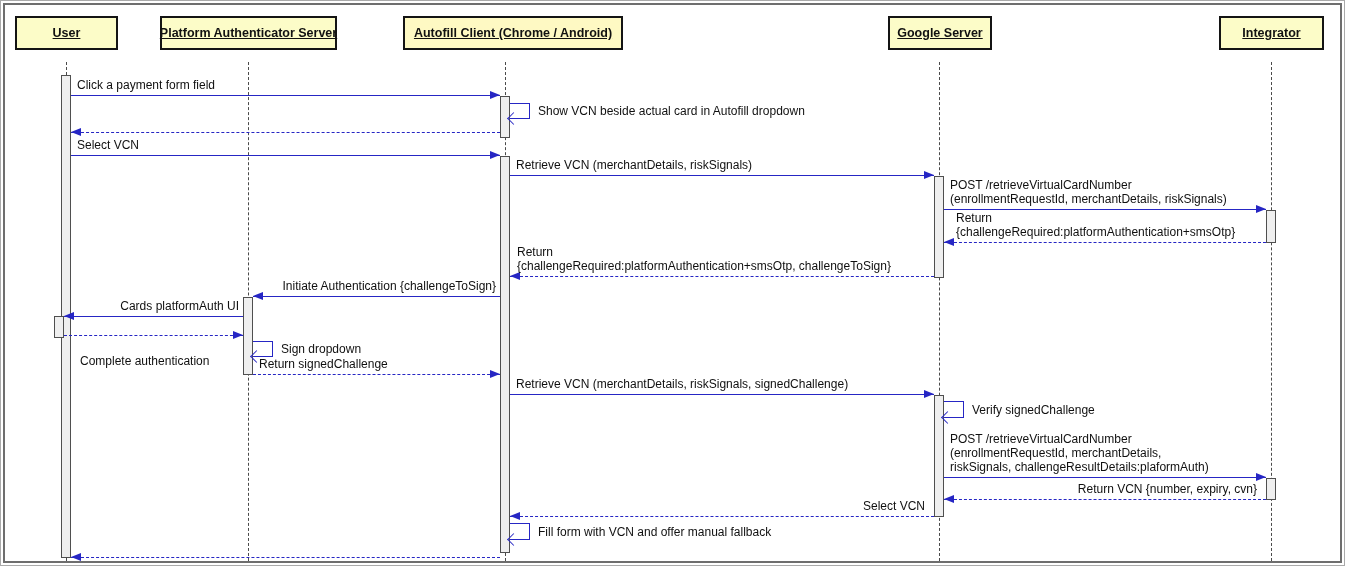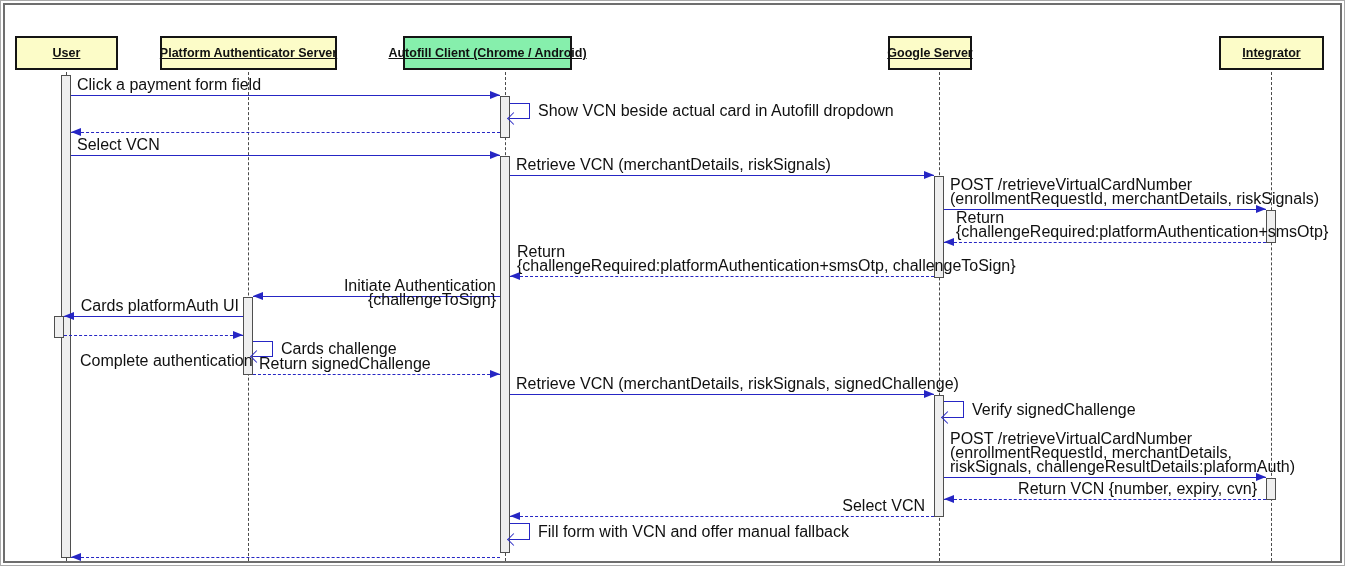--- a/index.html
+++ b/index.html
@@ -9,34 +9,34 @@
   .frame-inner{position:absolute;inset:3px;border:2px solid #6e6e6e;pointer-events:none;}
   .title-tab{
     position:absolute;left:4px;top:3px;height:22px;box-sizing:border-box;
     display:flex;align-items:center;
     border:2px solid #2a2a2a;border-radius:0 0 12px 0;
     padding:0 14px 1px 5px;
     font-size:13px;font-weight:bold;color:#111;
     white-space:nowrap;z-index:5;
   }
   .pbox{
-    position:absolute;top:36px;height:34px;box-sizing:border-box;
+    position:absolute;top:16px;height:34px;box-sizing:border-box;
     border:2px solid #141414;
     display:flex;align-items:center;justify-content:center;
     font-size:12.5px;font-weight:bold;color:#111;z-index:3;
   }
   .pbox .plabel{text-decoration:underline;white-space:nowrap;padding:0 4px;}
   .lifeline{position:absolute;top:62px;height:499px;width:0;border-left:1px dashed #4a4a4a;z-index:0;}
   .act{position:absolute;width:10px;box-sizing:border-box;border:1.2px solid #4f4f4f;z-index:2;}
   .msg-line{position:absolute;height:0;border-top:1.5px solid #2626c4;z-index:3;}
   .msg-line.dashed{border-top-style:dashed;}
   .head{position:absolute;width:0;height:0;border-top:4.5px solid transparent;border-bottom:4.5px solid transparent;z-index:4;}
   .head.to-right{border-left:10px solid #2626c4;}
   .head.to-left{border-right:10px solid #2626c4;}
-  .msg-label{position:absolute;font-size:16px;line-height:14px;color:#101010;white-space:pre-line;z-index:4;}
+  .msg-label{position:absolute;font-size:12px;line-height:14px;color:#101010;white-space:pre-line;z-index:4;}
   .msg-label.right{text-align:right;}
   .self-loop{position:absolute;box-sizing:border-box;border:1.5px solid #2626c4;border-left:none;background:transparent;z-index:3;}
   .self-head{position:absolute;width:8px;height:8px;border-left:1.5px solid #2626c4;border-bottom:1.5px solid #2626c4;transform:rotate(45deg);z-index:4;}
 </style>
 </head>
 <body>
 
 <div id="stage">
   <div class="frame-outer"></div>
   <div class="frame-inner"></div>
@@ -47,24 +47,24 @@
       <div class="lifeline" style="left: 939px;"></div>
       <div class="lifeline" style="left: 1271px;"></div>
     </div>
   <div id="layer-participants">
       <div class="pbox" style="left: 15px; width: 103px; background: rgb(252, 252, 200); border-color: rgb(20, 20, 20);">
         <span class="plabel">User</span>
       </div>
       <div class="pbox" style="left: 160px; width: 177px; background: rgb(252, 252, 200); border-color: rgb(20, 20, 20);">
         <span class="plabel">Platform Authenticator Server</span>
       </div>
-      <div class="pbox" style="left: 403px; width: 169px; background: #86efac; border-color: rgb(20, 20, 20);">
+      <div class="pbox" style="left: 403px; width: 220px; background: #fef9c3; border-color: rgb(20, 20, 20);">
         <span class="plabel">Autofill Client (Chrome / Android)</span>
       </div>
-      <div class="pbox" style="left: 888px; width: 84px; background: rgb(252, 252, 200); border-color: rgb(20, 20, 20);">
+      <div class="pbox" style="left: 888px; width: 104px; background: rgb(252, 252, 200); border-color: rgb(20, 20, 20);">
         <span class="plabel">Google Server</span>
       </div>
       <div class="pbox" style="left: 1219px; width: 105px; background: rgb(252, 252, 200); border-color: rgb(20, 20, 20);">
         <span class="plabel">Integrator</span>
       </div>
     </div>
   <div id="layer-activations">
       <div class="act" style="left: 61px; top: 75px; height: 483px; background: rgb(239, 239, 239); border-color: rgb(79, 79, 79);"></div>
       <div class="act" style="left: 54px; top: 316px; height: 22px; background: rgb(239, 239, 239); border-color: rgb(79, 79, 79);"></div>
       <div class="act" style="left: 243px; top: 297px; height: 78px; background: rgb(239, 239, 239); border-color: rgb(79, 79, 79);"></div>
@@ -106,21 +106,21 @@
       <div class="head to-left" style="left: 253px; top: 292px;"></div>
       <div class="msg-label right" style="top: 279px; left: 257px; width: 239px;">Initiate Authentication {challengeToSign}</div>
       <div class="msg-line" style="left: 64px; top: 316px; width: 179px;"></div>
       <div class="head to-left" style="left: 64px; top: 312px;"></div>
       <div class="msg-label right" style="top: 299px; left: 68px; width: 171px;">Cards platformAuth UI</div>
       <div class="msg-line dashed" style="left: 64px; top: 335px; width: 179px;"></div>
       <div class="head to-right" style="left: 233px; top: 331px;"></div>
       <div class="msg-label" style="top: 318px; left: 80px; margin-top: 36px;">Complete authentication</div>
       <div class="self-loop" style="left: 253px; top: 341px; width: 20px; height: 16px;"></div>
       <div class="self-head" style="left: 252px; top: 352px;"></div>
-      <div class="msg-label" style="left: 281px; top: 342px;">Cards challenge</div>
+      <div class="msg-label" style="left: 281px; top: 342px;">Sign dropdown</div>
       <div class="msg-line dashed" style="left: 253px; top: 374px; width: 247px;"></div>
       <div class="head to-right" style="left: 490px; top: 370px;"></div>
       <div class="msg-label" style="top: 357px; left: 259px;">Return signedChallenge</div>
       <div class="msg-line" style="left: 510px; top: 394px; width: 424px;"></div>
       <div class="head to-right" style="left: 924px; top: 390px;"></div>
       <div class="msg-label" style="top: 377px; left: 516px;">Retrieve VCN (merchantDetails, riskSignals, signedChallenge)</div>
       <div class="self-loop" style="left: 944px; top: 401px; width: 20px; height: 17px;"></div>
       <div class="self-head" style="left: 943px; top: 413px;"></div>
       <div class="msg-label" style="left: 972px; top: 402.5px;">Verify signedChallenge</div>
       <div class="msg-line" style="left: 944px; top: 477px; width: 322px;"></div>

